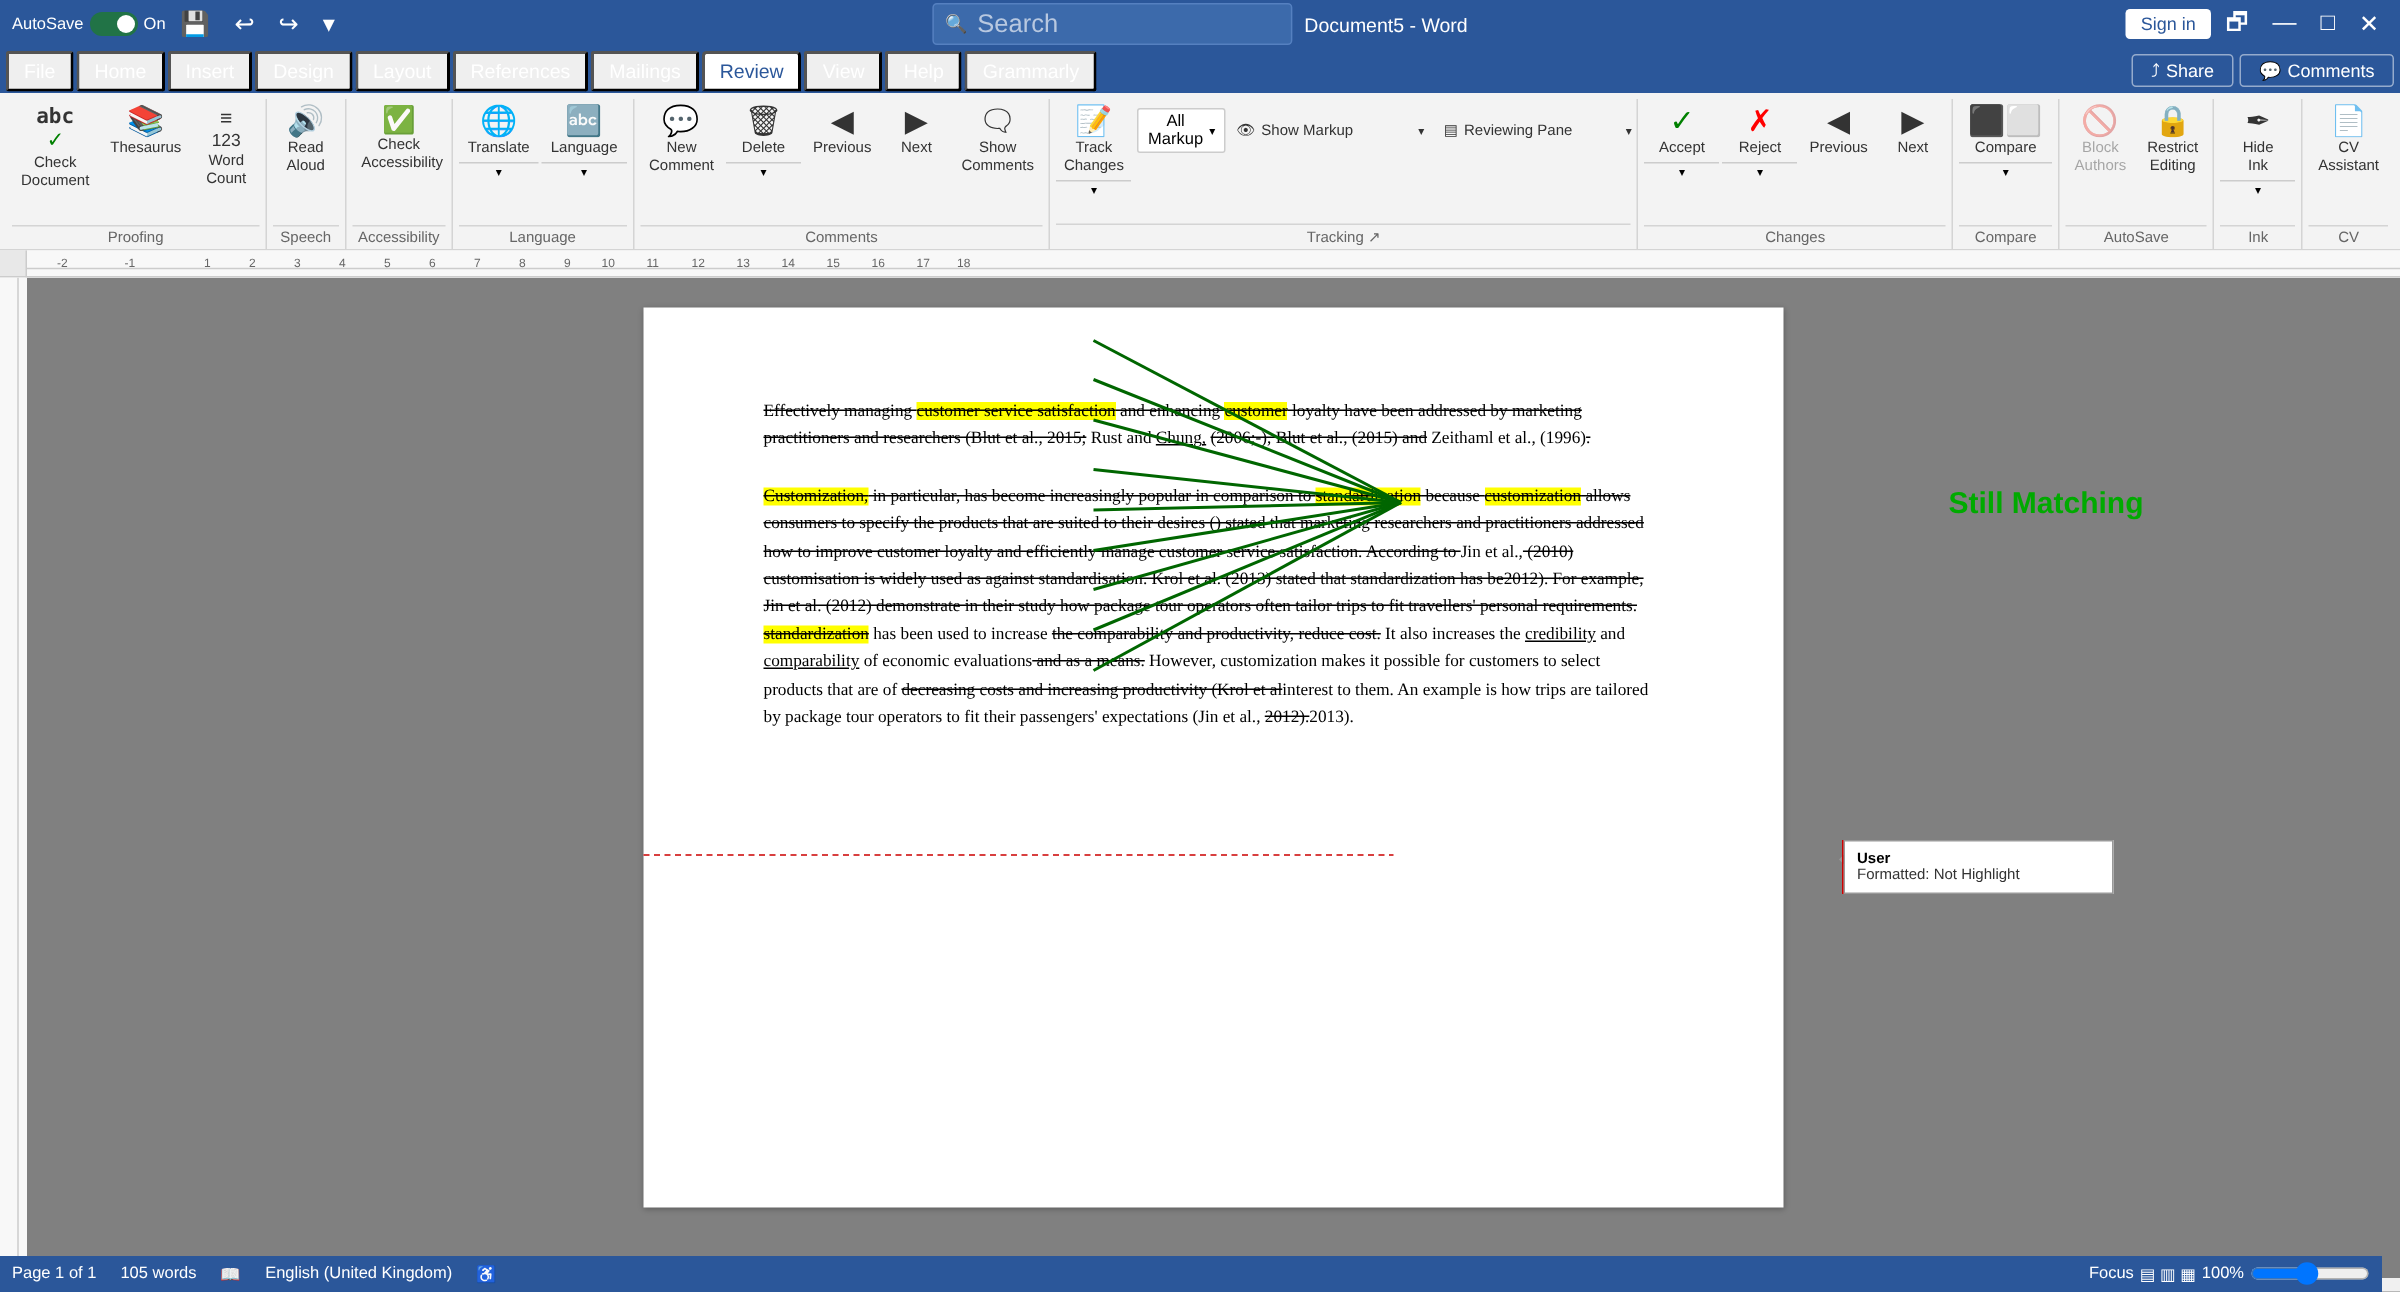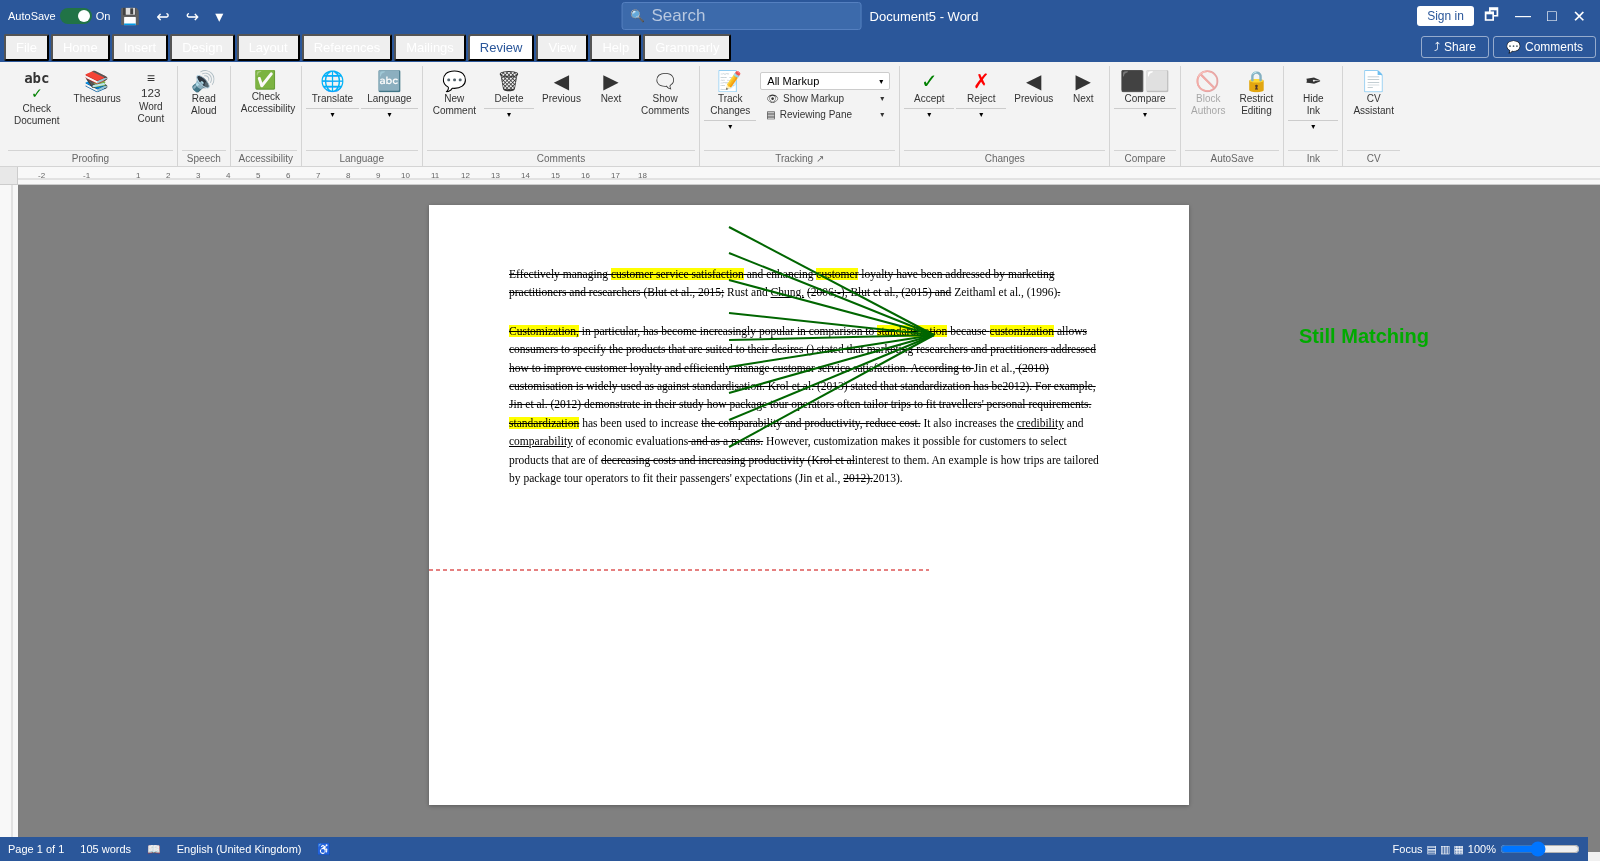--- a/index.html
+++ b/index.html
@@ -124,21 +124,21 @@
     }
     .rb-split .rb-main { width: 100%; }
     .rb-split .rb-dropdown {
       font-size: 8px; border-top: 1px solid #ccc; padding: 1px 4px;
       cursor: pointer; width: 100%; text-align: center; background: none; border-left: none; border-right: none; border-bottom: none;
     }
 
     .disabled-btn { opacity: 0.4; cursor: default !important; }
 
     
-    .tracking-inner { display: flex; flex-direction: column; gap: 1px; }
+    .tracking-inner { display: flex; gap: 1px; }
 
     
     #statusbar {
       position: fixed; bottom: 0; left: 0; right: 12px;
       background: #2b579a; height: 24px;
       display: flex; align-items: center; padding: 0 8px;
       color: white; font-size: 11px; gap: 16px;
     }
     #statusbar-right { margin-left: auto; display: flex; align-items: center; gap: 4px; }
 
@@ -525,20 +525,28 @@
       <rect x="0" y="0" width="18" height="700" fill="#f8f8f8"></rect>
       <line x1="12" y1="0" x2="12" y2="700" stroke="#ccc" stroke-width="1"></line>
     </svg>
   </div>
   <div id="doc-area">
     <div class="doc-wrapper">
       <div id="doc-page">
 
         <div id="still-matching" style="position:absolute; right:-240px; top:120px; font-size:20px; font-weight:bold; color:#00aa00; white-space:nowrap;">Still Matching</div>
 
+        <div style="position:absolute; right:-220px; top:355px;">
+          <div style="width:180px; background:white; border:1px solid #999; padding:6px 8px; font-size:10px; font-family:Arial,sans-serif; position:relative;">
+            <div style="position:absolute; left:-8px; top:8px; border:4px solid transparent; border-right-color:#999;"></div>
+            <div style="font-weight:bold; font-size:10px;">User</div>
+            <div style="font-size:10px; color:#333;">Formatted: Not Highlight</div>
+          </div>
+          <div style="position:absolute; top:0; left:-1px; width:1px; height:100%; background:#cc0000;"></div>
+        </div>
 
         <svg id="lines-canvas" style="position:absolute; top:0; left:0; width:100%; height:100%; overflow:visible; pointer-events:none;">
 
           <line x1="300" y1="22" x2="505" y2="130" stroke="#006600" stroke-width="2"></line>
           <line x1="300" y1="48" x2="505" y2="130" stroke="#006600" stroke-width="2"></line>
           <line x1="300" y1="75" x2="505" y2="130" stroke="#006600" stroke-width="2"></line>
           <line x1="300" y1="108" x2="505" y2="130" stroke="#006600" stroke-width="2"></line>
           <line x1="300" y1="135" x2="505" y2="130" stroke="#006600" stroke-width="2"></line>
           <line x1="300" y1="162" x2="505" y2="130" stroke="#006600" stroke-width="2"></line>
           <line x1="300" y1="188" x2="505" y2="130" stroke="#006600" stroke-width="2"></line>

